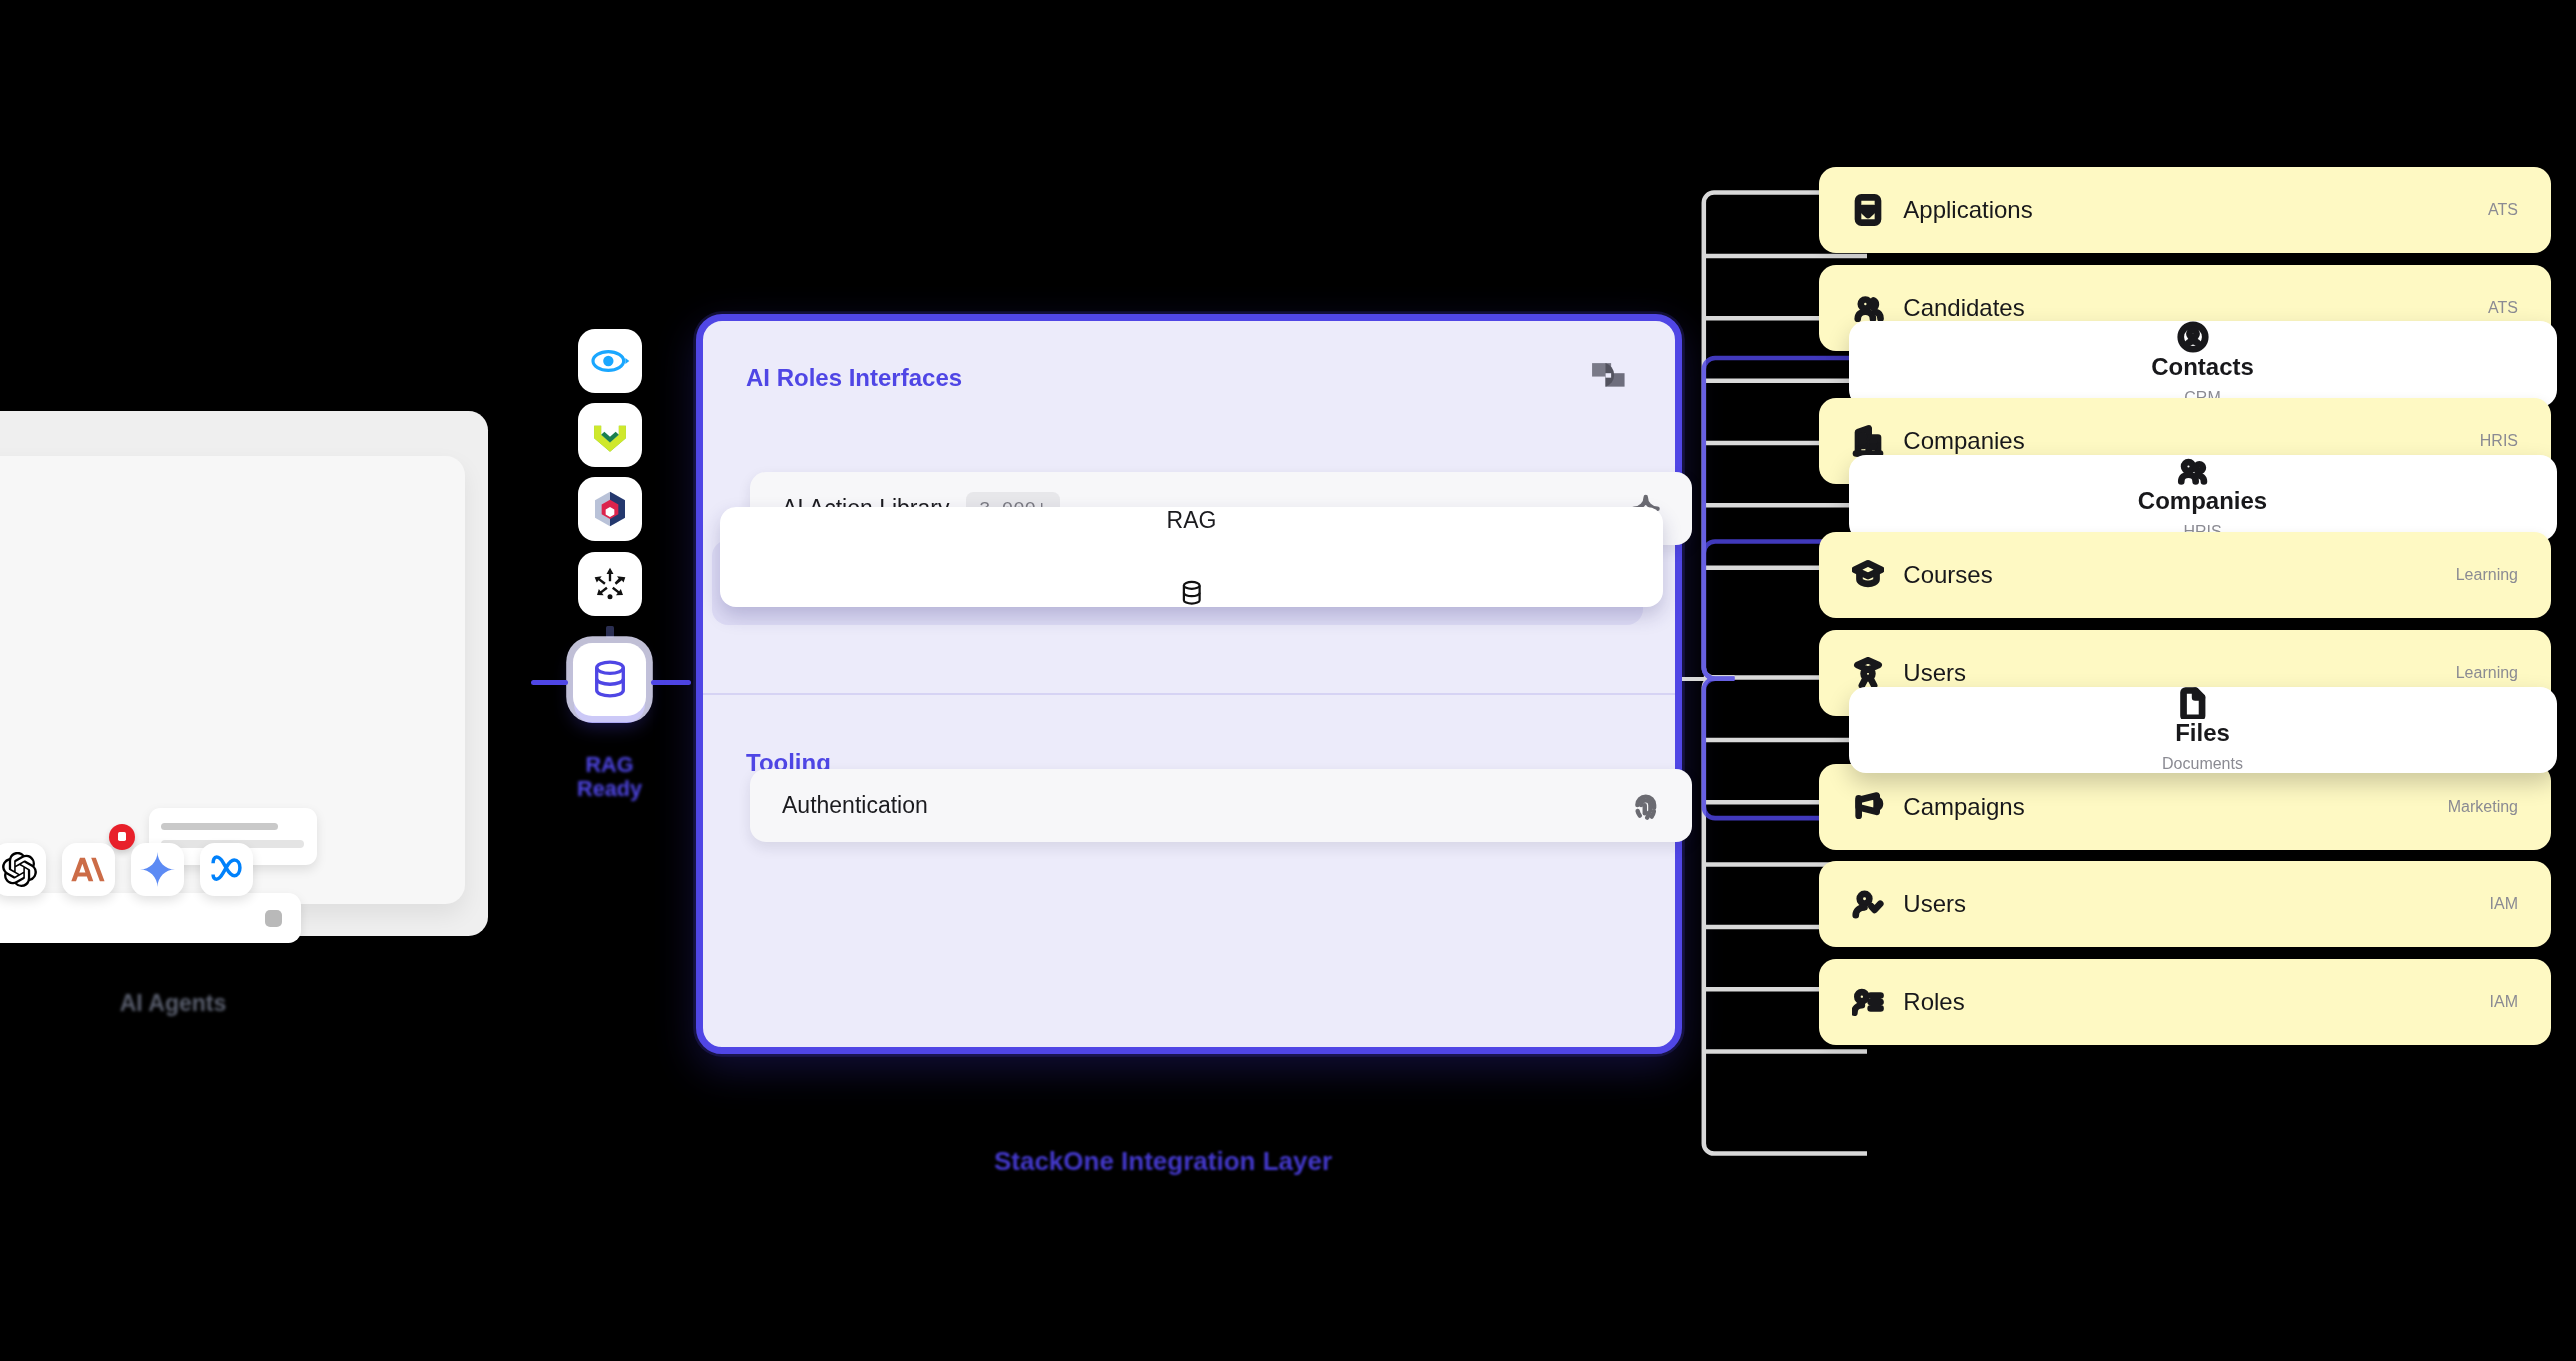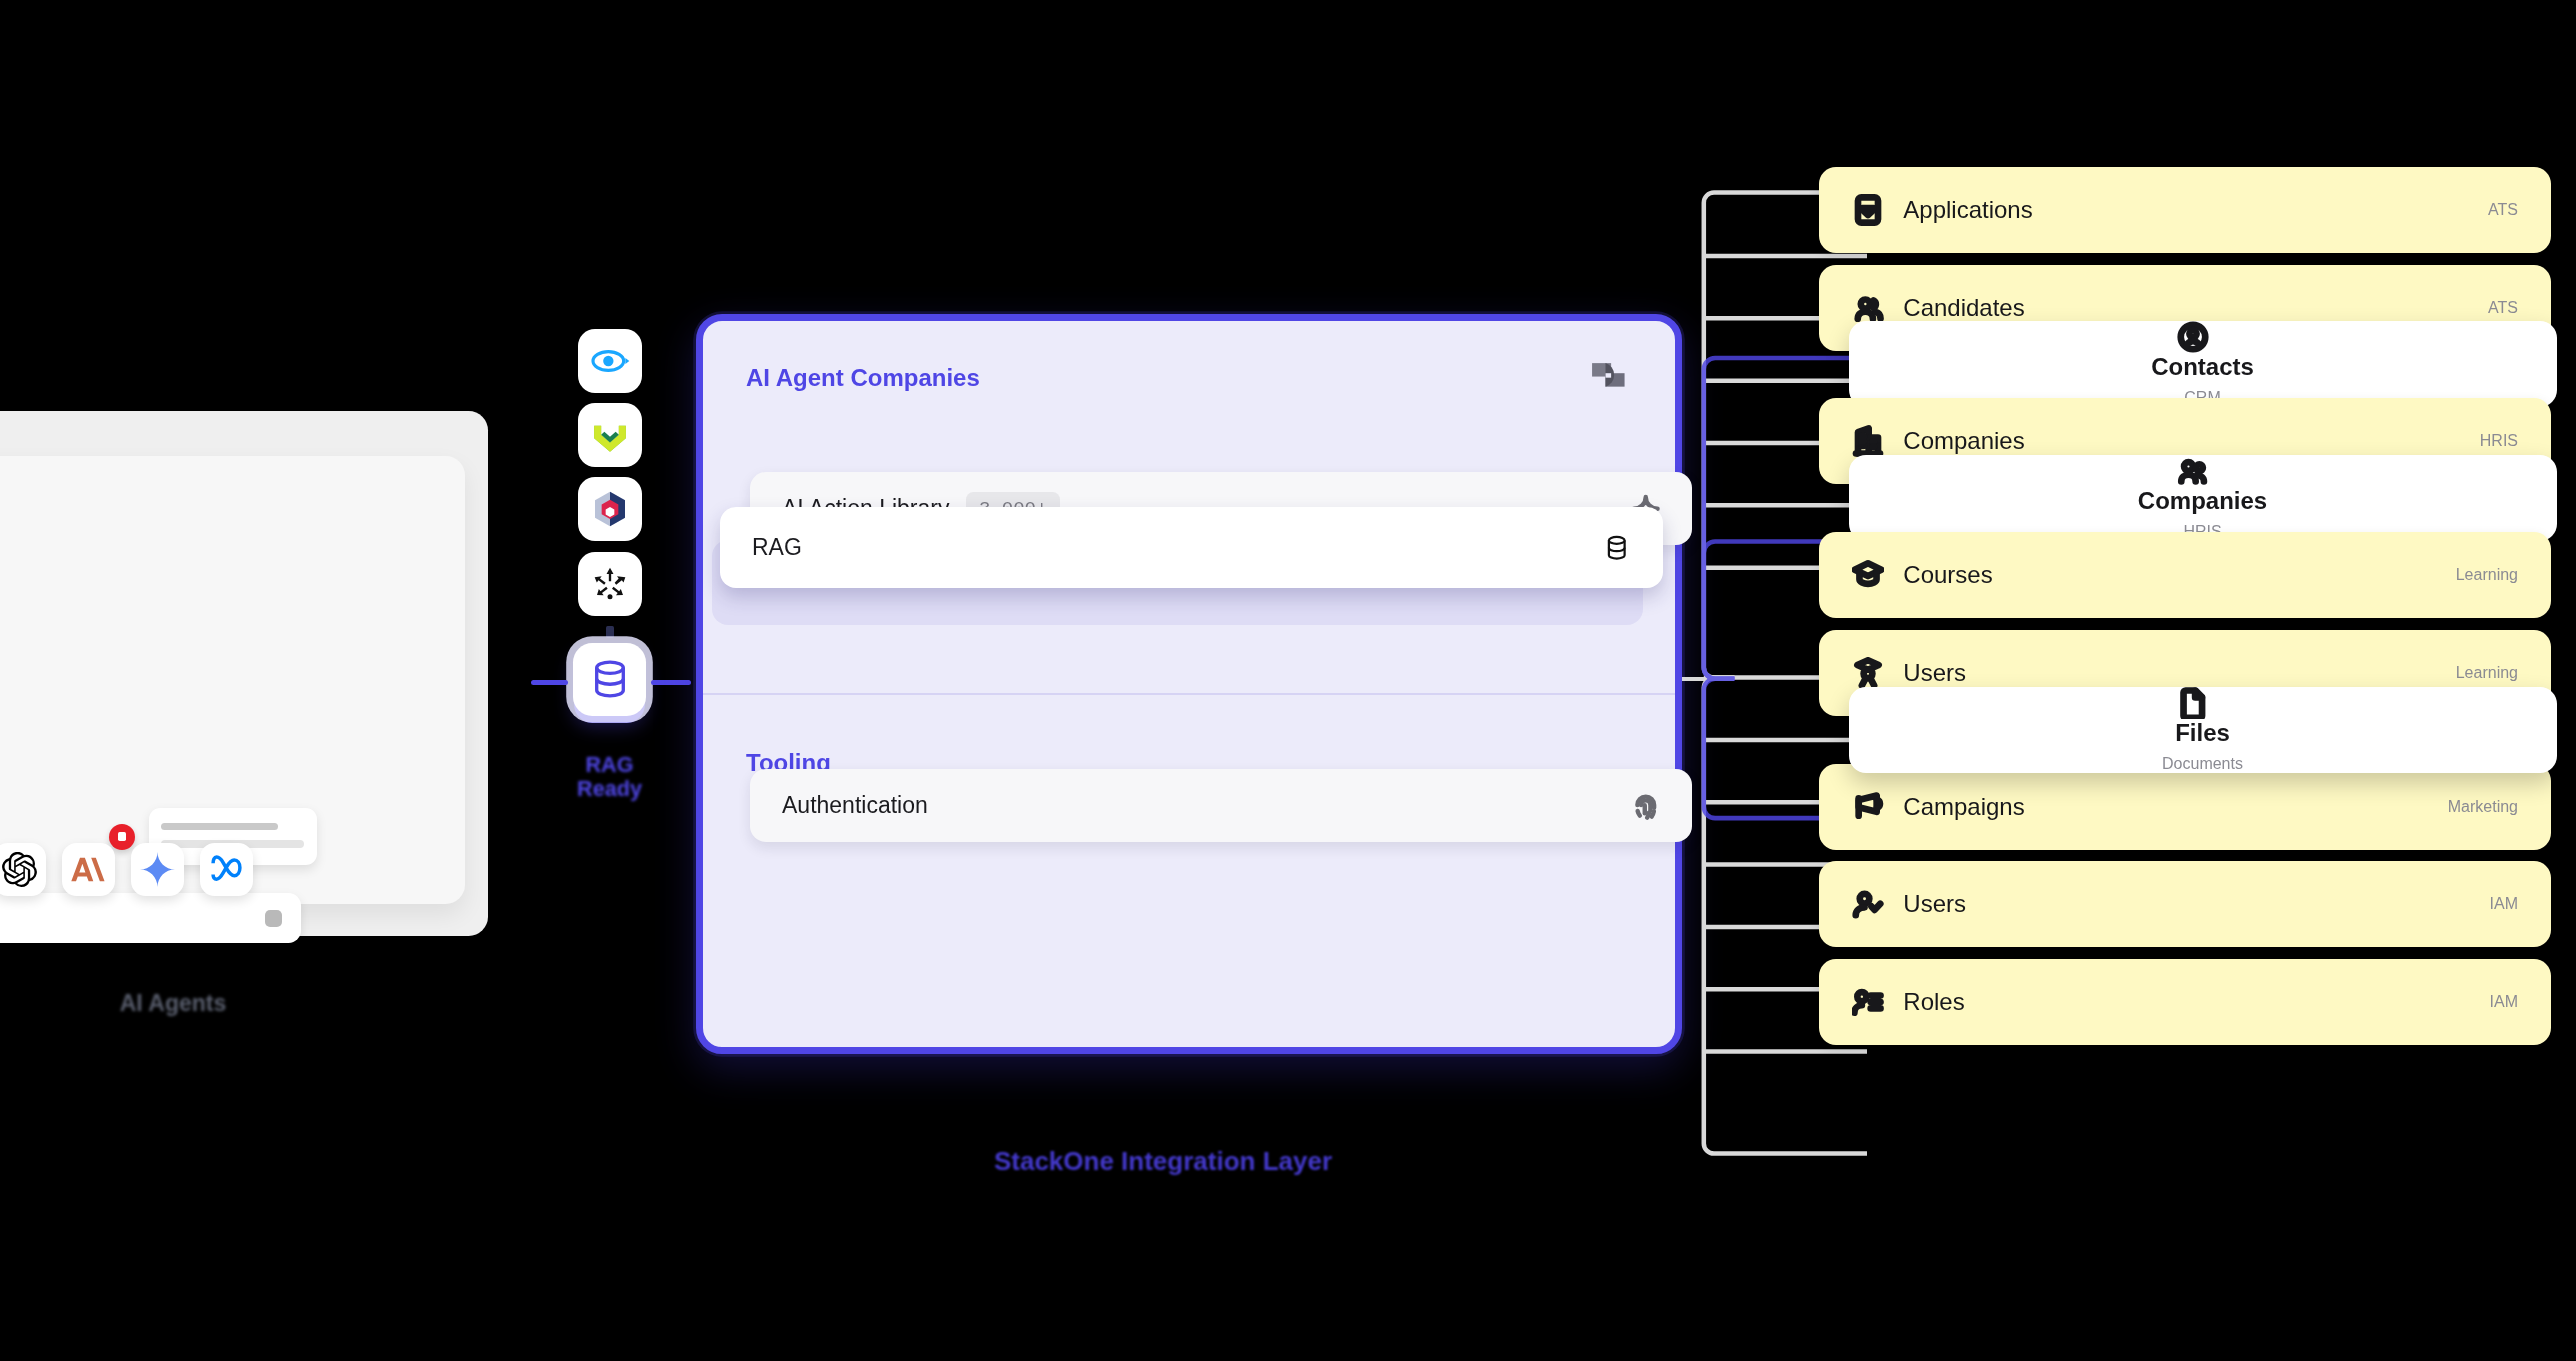--- a/index.html
+++ b/index.html
@@ -67,21 +67,21 @@
   .row .gap{flex:1;}
   .row svg{width:29.5px;height:29.5px;display:block;}
   .row-grey{background:#f7f7f9;box-shadow:0 5.7px 12.5px rgba(30,30,60,.10);margin-left:38px;}
   .row-ghost{background:#dedcf5;}
   .row-white{background:#fff;box-shadow:0 9px 19.3px rgba(40,35,110,.22);}
 
   #row-action{left:9px;top:151px;width:942px;}
   #badge-count{margin-left:17px;background:#e7e7ea;color:#7a7a82;border-radius:7.4px;
       padding:5.7px 12.5px;font-size:19px;font-family:"Liberation Mono","DejaVu Sans Mono",monospace;}
   #row-rag-ghost{left:9px;top:219px;width:931px;height:85px;}
-  #row-rag{left:17px;top:186px;width:943px;height:81px;}
+  #row-rag{left:17px;top:186px;width:943px;height:100px;flex-direction:column;}
   #row-auth{left:9px;top:448px;width:942px;}
   #row-webhooks{left:9px;top:522px;width:942px;}
   .caret-fill{fill:none;stroke:#6b6b72;stroke-width:3.6;stroke-linecap:round;stroke-linejoin:round;}
   #stackone-label{position:absolute;left:936px;top:1146px;width:454px;text-align:center;
       font-size:26px;font-weight:800;color:#4338ca;filter:blur(1.2px);}
 
   
   #connectors{position:absolute;left:1680px;top:142px;width:187px;height:1078px;}
   #center-stub{position:absolute;left:1682px;top:677px;width:52px;height:4px;background:#d9d9d9;}
 
@@ -198,21 +198,21 @@
     <div id="rag-ready-label">
       <div>RAG</div>
       <div>Ready</div>
     </div>
   </div>
   <div class="vcon l"></div>
   <div class="vcon r"></div>
 
   <div id="main-card">
 
-    <div class="sec-title" id="sec-ai-head">AI Agent Companies</div>
+    <div class="sec-title" id="sec-ai-head">AI Roles Interfaces</div>
     <svg id="mcp-icon" viewBox="0 0 64 50">
       <rect x="0" y="2" width="34" height="24" fill="#7a7a88"></rect>
       <rect x="24" y="20" width="34" height="24" fill="#6e6e7d"></rect>
       <path d="M24 2a22 22 0 0 1 0 42" fill="#53535f"></path>
       <rect x="24" y="20" width="10" height="8" fill="#ecebfa"></rect>
     </svg>
 
     <div class="row row-grey" id="row-action">
       <span class="label">AI Action Library</span>
       <span id="badge-count">3,000+</span>

